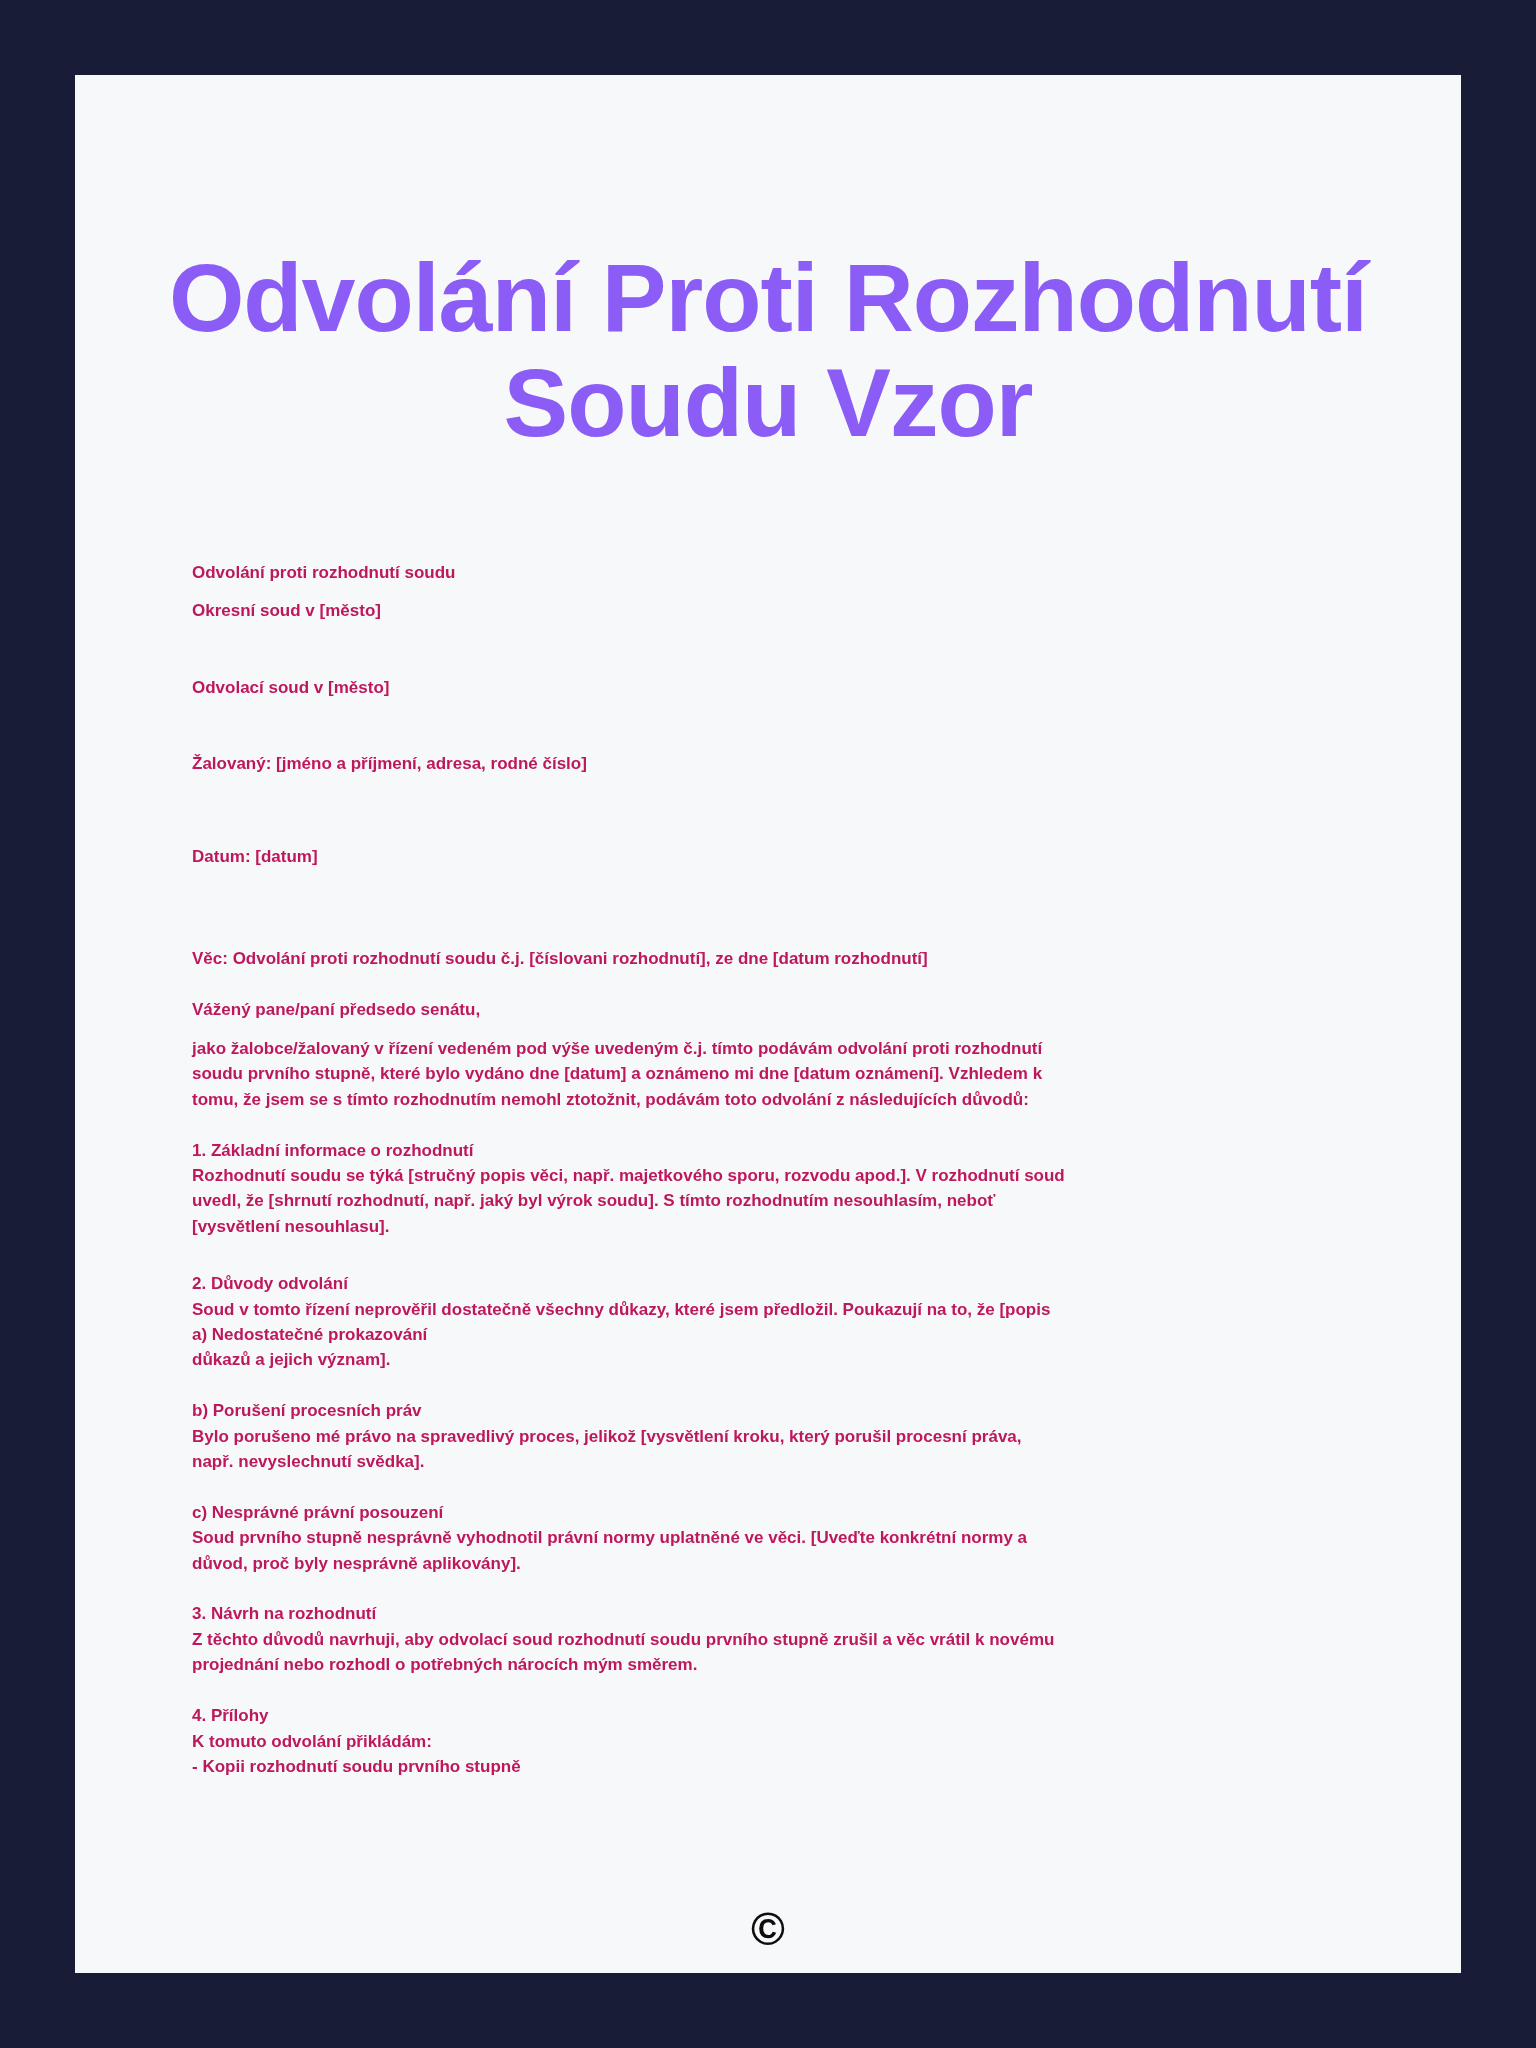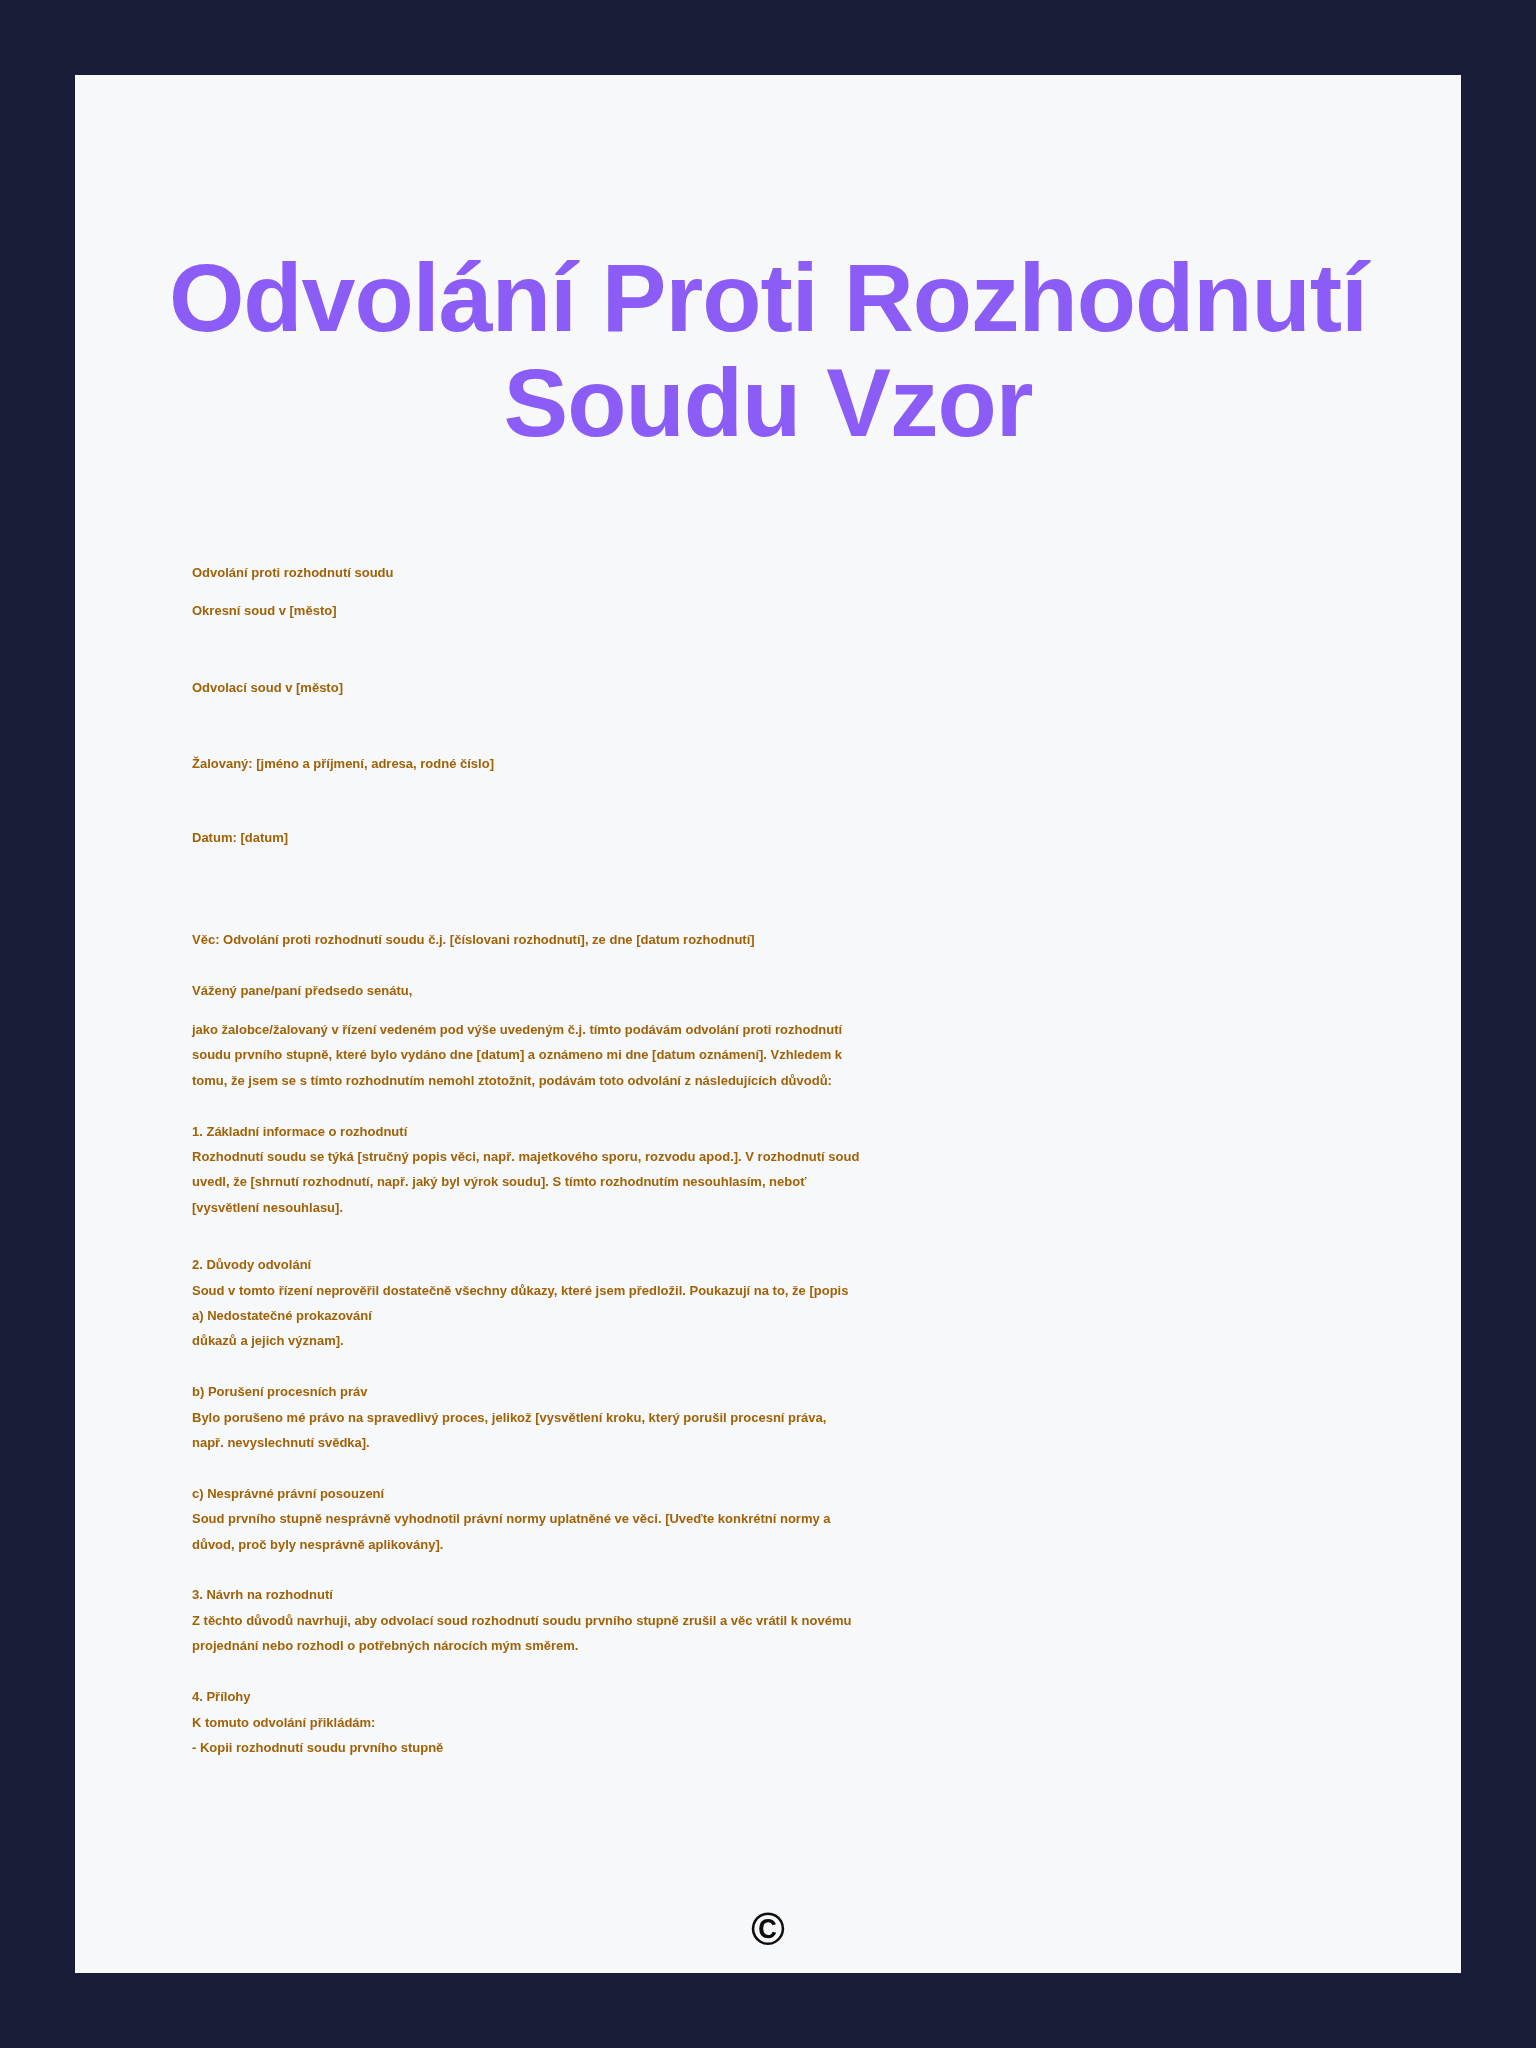--- a/index.html
+++ b/index.html
@@ -34,24 +34,24 @@
     font-weight: bold;
     color: #8b5cf6;
     letter-spacing: -1px;
   }
   .title div {
     white-space: nowrap;
   }
   .doc {
     margin: 105px 0 0 117px;
     width: 1120px;
-    font-size: 13px;
+    font-size: 17px;
     line-height: 25.4px;
     font-weight: bold;
-    color: #a16207;
+    color: #be185d;
   }
   .doc-line {
     min-height: 25.4px;
     white-space: nowrap;
   }
   .footer {
     position: absolute;
     left: 0;
     right: 0;
     bottom: 18px;
@@ -79,21 +79,21 @@
         </div>
         <div class="doc-block" style="margin-top: 13px;">
           <div class="doc-line">Okresní soud v [město]</div>
         </div>
         <div class="doc-block" style="margin-top: 50.8px;">
           <div class="doc-line">Odvolací soud v [město]</div>
         </div>
         <div class="doc-block" style="margin-top: 50.8px;">
           <div class="doc-line">Žalovaný: [jméno a příjmení, adresa, rodné číslo]</div>
         </div>
-        <div class="doc-block" style="margin-top: 49px;">
+        <div class="doc-block" style="margin-top: 68px;">
           <div class="doc-line">Datum: [datum]</div>
         </div>
         <div class="doc-block" style="margin-top: 76.2px;">
           <div class="doc-line">Věc: Odvolání proti rozhodnutí soudu č.j. [číslovani rozhodnutí], ze dne [datum rozhodnutí]</div>
         </div>
         <div class="doc-block" style="margin-top: 25.4px;">
           <div class="doc-line">Vážený pane/paní předsedo senátu,</div>
         </div>
         <div class="doc-block" style="margin-top: 14px;">
           <div class="doc-line">jako žalobce/žalovaný v řízení vedeném pod výše uvedeným č.j. tímto podávám odvolání proti rozhodnutí</div>

